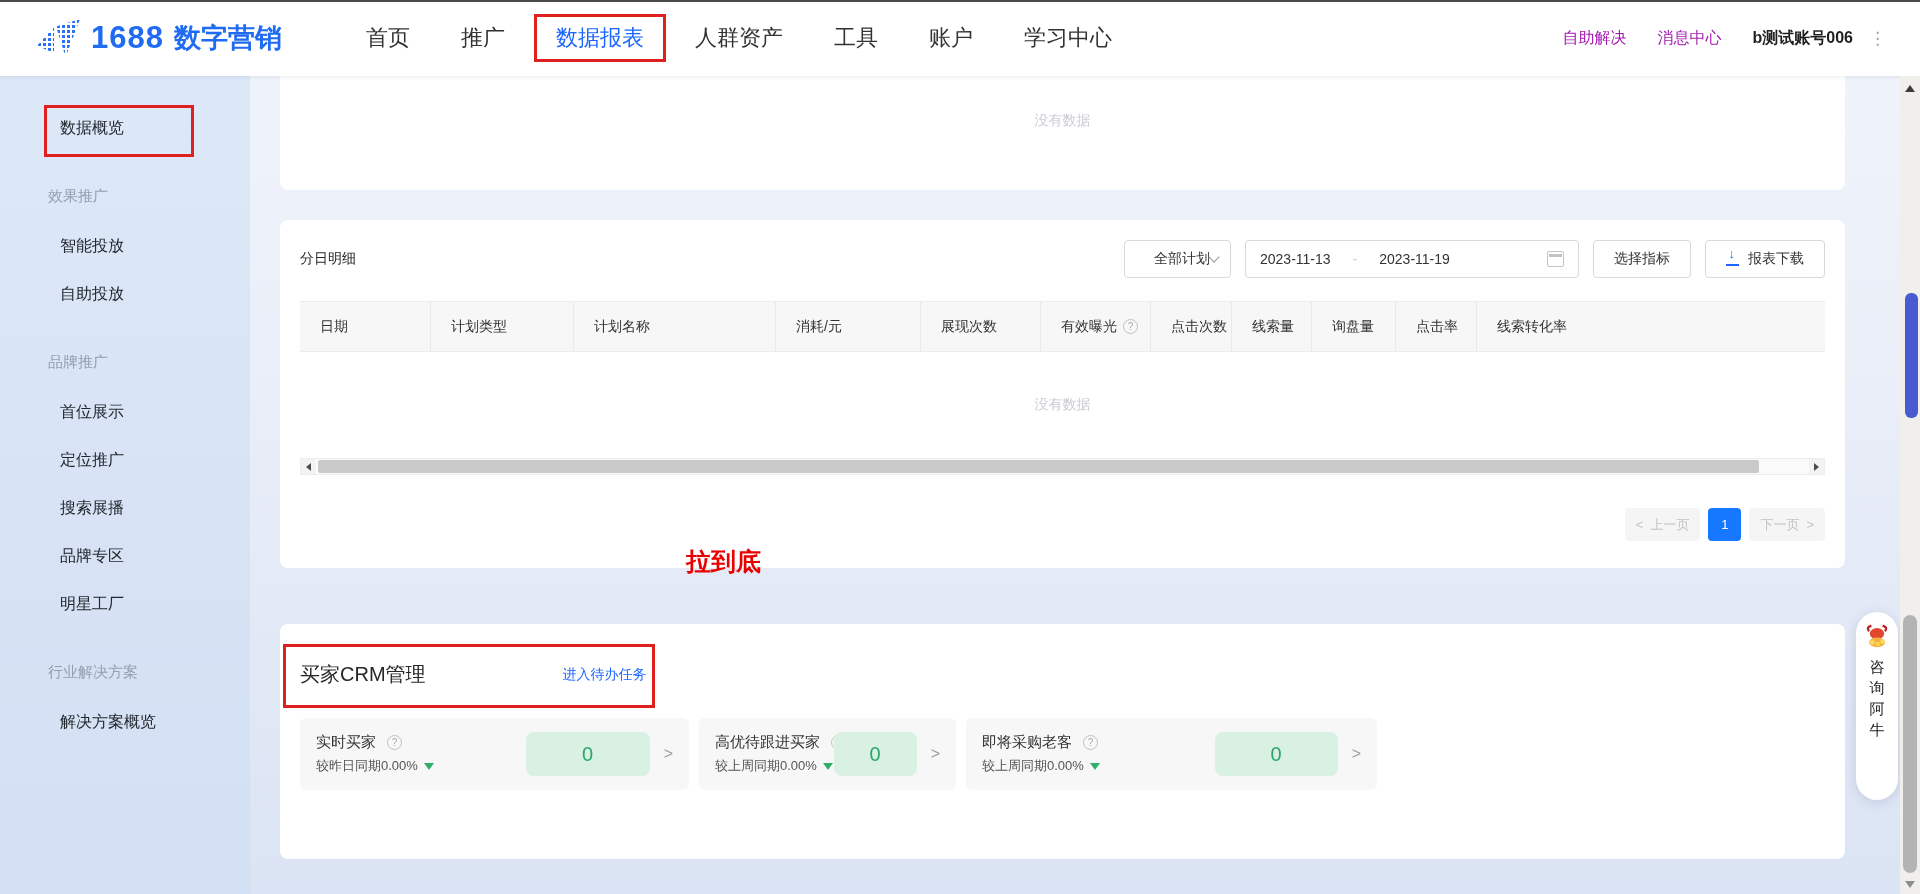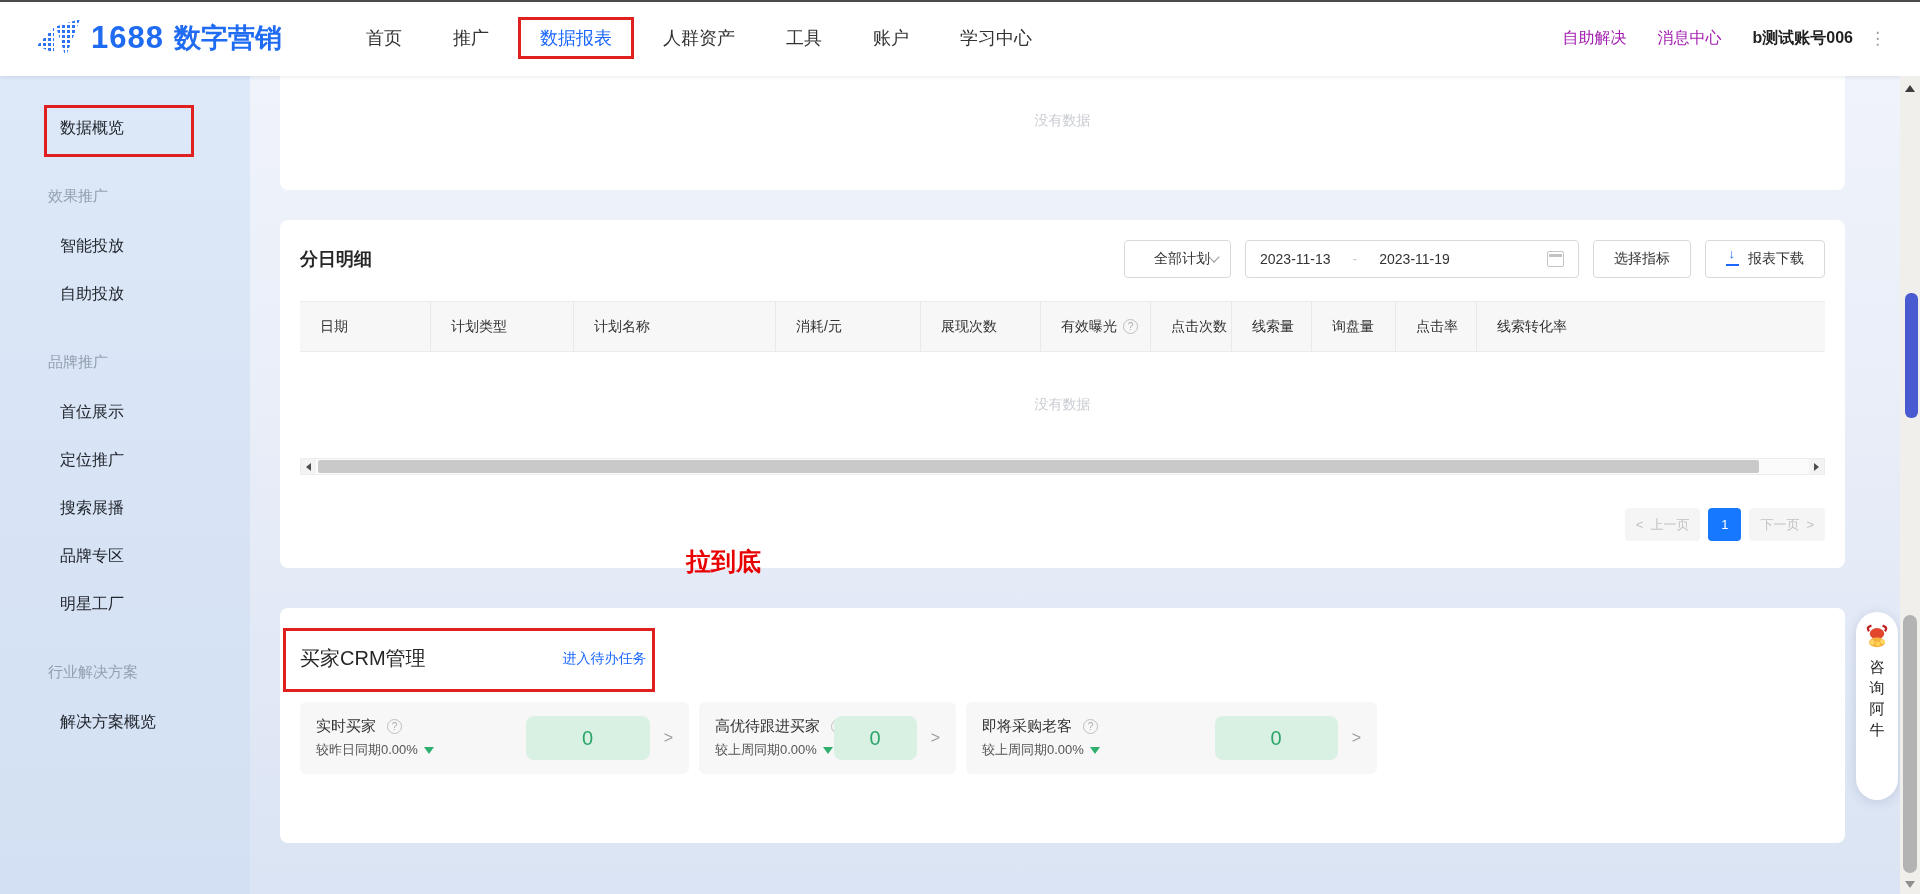--- a/index.html
+++ b/index.html
@@ -13,21 +13,21 @@
     align-items:center;padding:0 34px 0 37px;box-shadow:0 1px 4px rgba(31,56,88,.10);z-index:60}
   .logo{display:flex;align-items:center;gap:10px;cursor:pointer}
   .logo-mark{position:relative;width:44px;height:38px}
   .logo-mark::before,.logo-mark::after{content:"";position:absolute;
     background-image:radial-gradient(circle,#2b72f5 1.7px,transparent 1.9px);background-size:5px 5px}
   .logo-mark::before{left:0;top:8px;width:17px;height:26px;clip-path:polygon(100% 0,100% 100%,0 72%)}
   .logo-mark::after{right:1px;top:0;width:24px;height:38px;clip-path:polygon(0 20%,100% 0,40% 100%)}
   .logo-1688{font-size:31px;font-weight:bold;color:#1f6bf2;letter-spacing:1px}
   .logo-cn{font-size:27px;font-weight:700;color:#1f6bf2}
   nav{display:flex;margin-left:84px}
-  .nav-item{font-size:18px;color:#333;margin-right:51px;cursor:pointer;position:relative;white-space:nowrap}
+  .nav-item{font-size:22px;color:#333;margin-right:51px;cursor:pointer;position:relative;white-space:nowrap}
   .nav-item.active{color:#1a66ff}
   .nav-item.annotated::after{content:"";position:absolute;left:-22px;right:-22px;top:-9px;bottom:-9px;
     border:3px solid #e01f1f;pointer-events:none}
   .header-right{margin-left:auto;display:flex;align-items:center}
   .links{display:flex;gap:31px;align-items:center}
   .header-link{font-size:16px;color:#a21caf;cursor:pointer;text-decoration:none;white-space:nowrap}
   .links a:nth-of-type(3){font-weight:bold;color:#1f1f1f}
   .kebab{color:#9aa0a6;font-size:17px;margin-left:16px;cursor:pointer;line-height:1}
 
   
@@ -42,21 +42,21 @@
   
   main{position:absolute;left:250px;top:76px;right:0;bottom:0}
   .content{margin-left:30px;width:1565px}
   .card{background:#fff;border-radius:8px}
   .card-top{height:114px;border-radius:0 0 8px 8px;display:flex;align-items:center;justify-content:center}
   .card-top .empty{margin-bottom:24px}
   .empty{color:#c9ccd2;font-size:14px;text-align:left}
 
   .card-daily{margin-top:30px;height:348px;padding:0 20px}
   .daily-head{display:flex;align-items:center;padding-top:20px}
-  .daily-title{font-size:18px;color:#262626;font-weight:700}
+  .daily-title{font-size:14px;color:#262626;font-weight:400}
   .filters{margin-left:auto;display:flex;gap:14px;height:38px}
   .ctl{display:flex;align-items:center;border:1px solid #d9d9d9;border-radius:4px;background:#fff;
     font-size:14px;color:#333;height:38px;cursor:pointer}
   .select{width:107px;padding:0 12px;justify-content:flex-end}
   .chevron{width:8px;height:8px;border-right:1.6px solid #999;border-bottom:1.6px solid #999;
     transform:rotate(45deg);margin-top:-4px}
   .daterange{width:334px;padding:0 14px}
   .date-sep{color:#ccc;margin:0 22px}
   .cal-icon{margin-left:auto;width:17px;height:16px;border:1.6px solid #c3c3c3;border-radius:2px;position:relative}
   .cal-icon::before{content:"";position:absolute;top:2px;left:1px;right:1px;height:3px;background:#c3c3c3}
@@ -88,21 +88,21 @@
 
   .pager{display:flex;justify-content:flex-end;align-items:center;gap:8px;margin-top:33px}
   .page-btn{height:33px;display:flex;align-items:center;gap:7px;padding:0 11px;background:#f5f5f5;
     border-radius:4px;color:#c2c2c2;font-size:13px;cursor:pointer}
   .page-cur{width:33px;height:33px;background:#1677ff;color:#fff;border-radius:4px;display:flex;
     align-items:center;justify-content:center;font-size:13px;cursor:pointer}
 
   .annot-scroll{position:absolute;left:686px;top:545px;font-family:"DejaVu Serif","Liberation Serif",serif;
     font-weight:bold;font-size:25px;color:#e90000;z-index:40}
 
-  .card-crm{margin-top:40px;height:235px;padding:0 20px;position:relative}
+  .card-crm{margin-top:56px;height:235px;padding:0 20px;position:relative}
   .crm-head{display:flex;align-items:center;padding-top:37px}
   .crm-title{font-size:20px;color:#262626;font-weight:500}
   .crm-link{margin-left:137px;font-size:14px;color:#1a66ff;cursor:pointer;text-decoration:none}
   .crm-annot{position:absolute;left:3px;top:20px;width:372px;height:64px;border:3px solid #e01f1f;pointer-events:none}
   .crm-cards{display:flex;gap:10px;margin-top:30px}
   .crm-card{height:72px;background:#f7f7f8;border-radius:6px;display:flex;align-items:center;padding:0 16px;cursor:pointer}
   .crm-card:nth-of-type(1){width:389px}
   .crm-card:nth-of-type(2){width:257px}
   .crm-card:nth-of-type(3){width:411px}
   .crm-left{flex:1;min-width:0}

